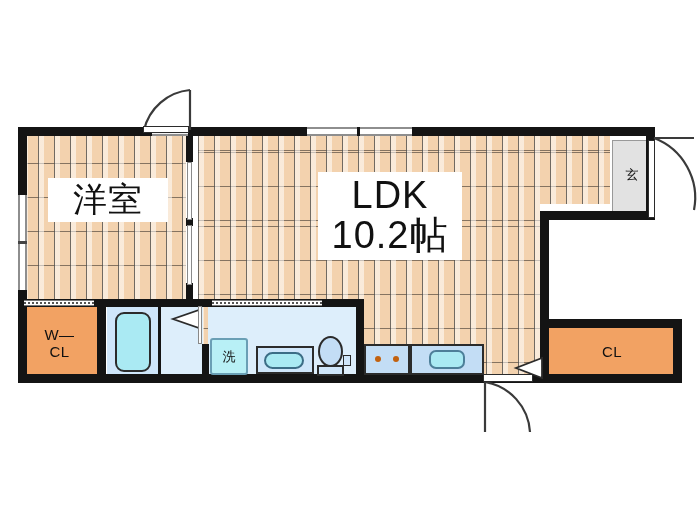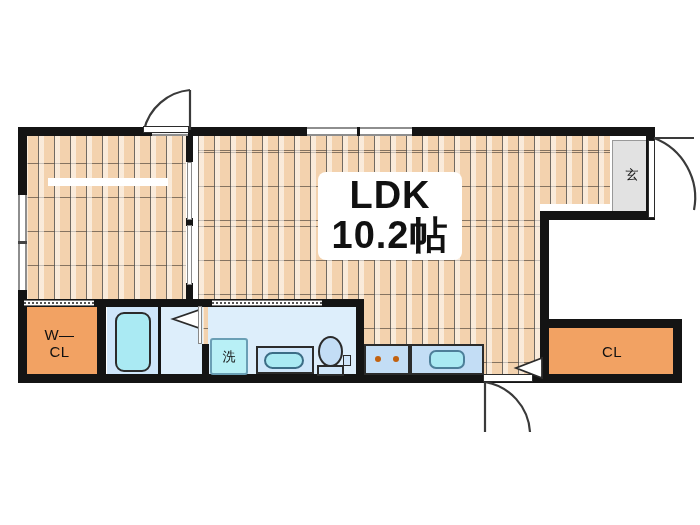--- a/index.html
+++ b/index.html
@@ -72,21 +72,21 @@
   .room-label {
     position: absolute;
     background: #ffffff;
     color: #111;
     text-align: center;
     line-height: 1.05;
     white-space: nowrap;
     font-family: "Liberation Sans", sans-serif;
   }
   .label-youshitsu { font-size: 34px; font-weight: 400; letter-spacing: 1px; }
-  .label-ldk { font-size: 38px; font-weight: 700; letter-spacing: 1px; border-radius: 8px; }
+  .label-ldk { font-size: 38px; font-weight: 400; letter-spacing: 1px; }
   .label-small {
     position: absolute;
     font-size: 15px;
     color: #111;
     text-align: center;
     line-height: 1.15;
     font-weight: 400;
     letter-spacing: 0.5px;
   }
   .label-genkan {
@@ -269,20 +269,21 @@
   <div class="abs toilet-lever" style="left:343px; top:355px; width:8px; height:11px;"></div>
 
   <div class="abs counter" style="left:364px; top:344px; width:46px; height:31px;"></div>
   <div class="abs burner" style="left:375px; top:356px; width:6px; height:6px;"></div>
   <div class="abs burner" style="left:393px; top:356px; width:6px; height:6px;"></div>
 
   <div class="abs counter" style="left:410px; top:344px; width:74px; height:31px;"></div>
   <div class="abs sink-basin" style="left:429px; top:350px; width:36px; height:19px;"></div>
 
   <div class="room-label label-youshitsu" style="left:48px; top:178px; width:116px; padding:4px 2px;">
+    <div>洋室</div>
   </div>
 
   <div class="room-label label-ldk" style="left:318px; top:172px; width:140px; padding:4px 2px;">
     <div>LDK</div>
     <div>10.2帖</div>
   </div>
 
   <div class="label-small" style="left:22px; top:326px; width:75px;">
     <div>W—</div>
     <div>CL</div>

